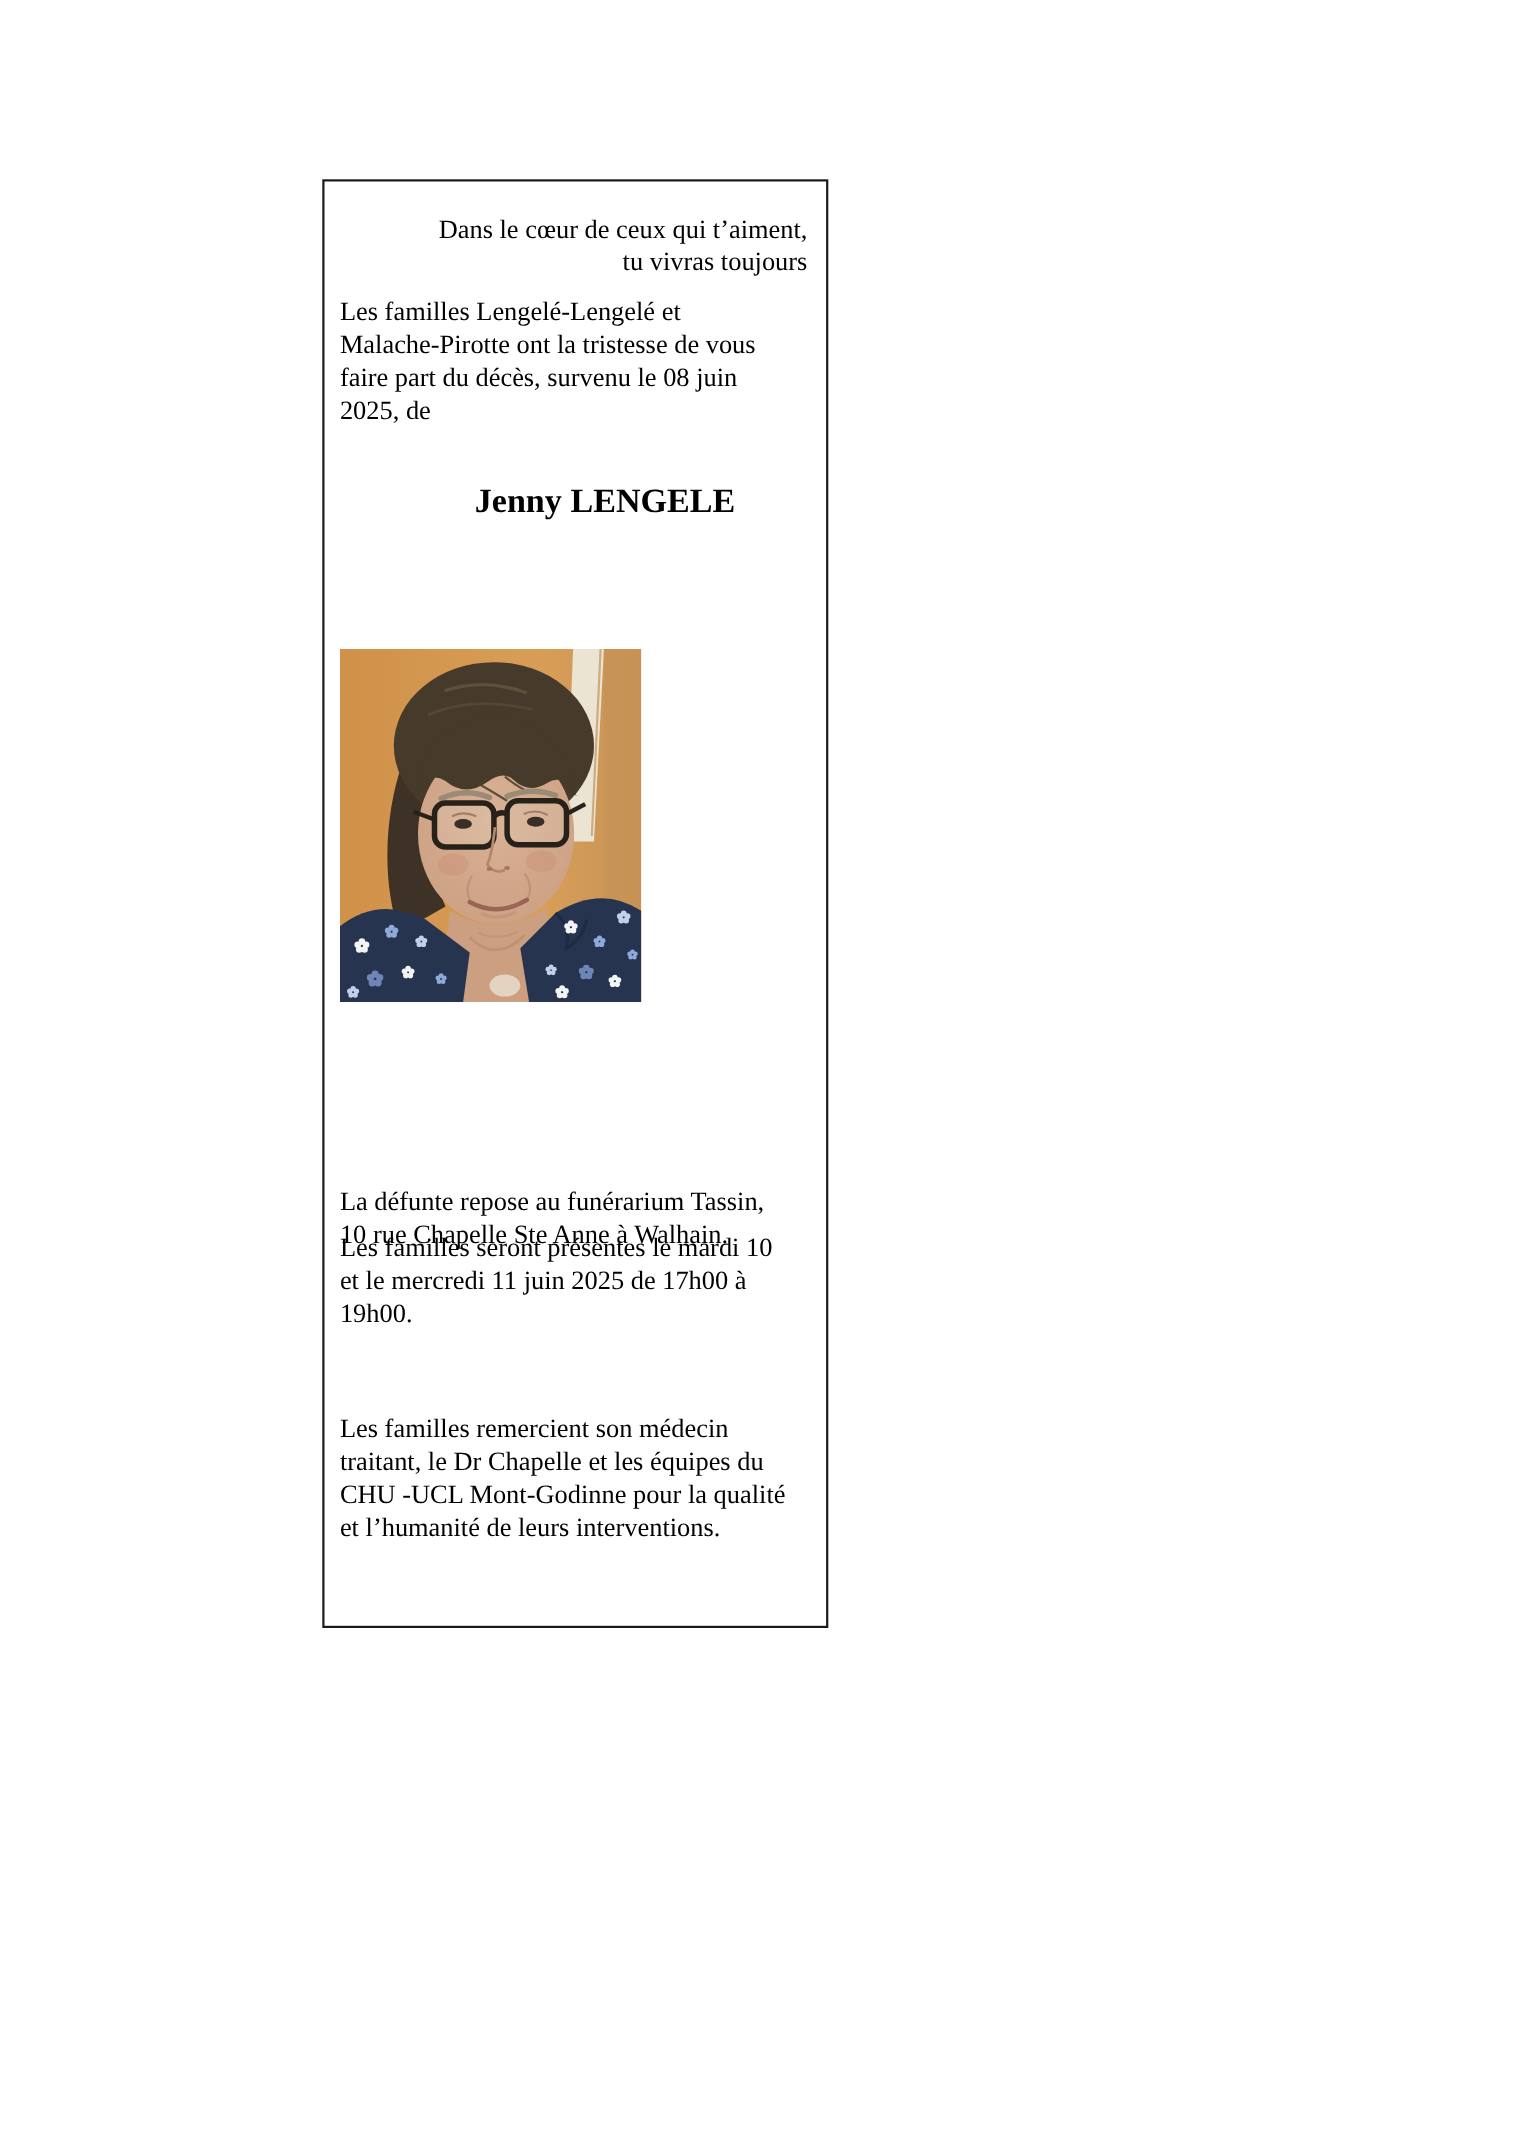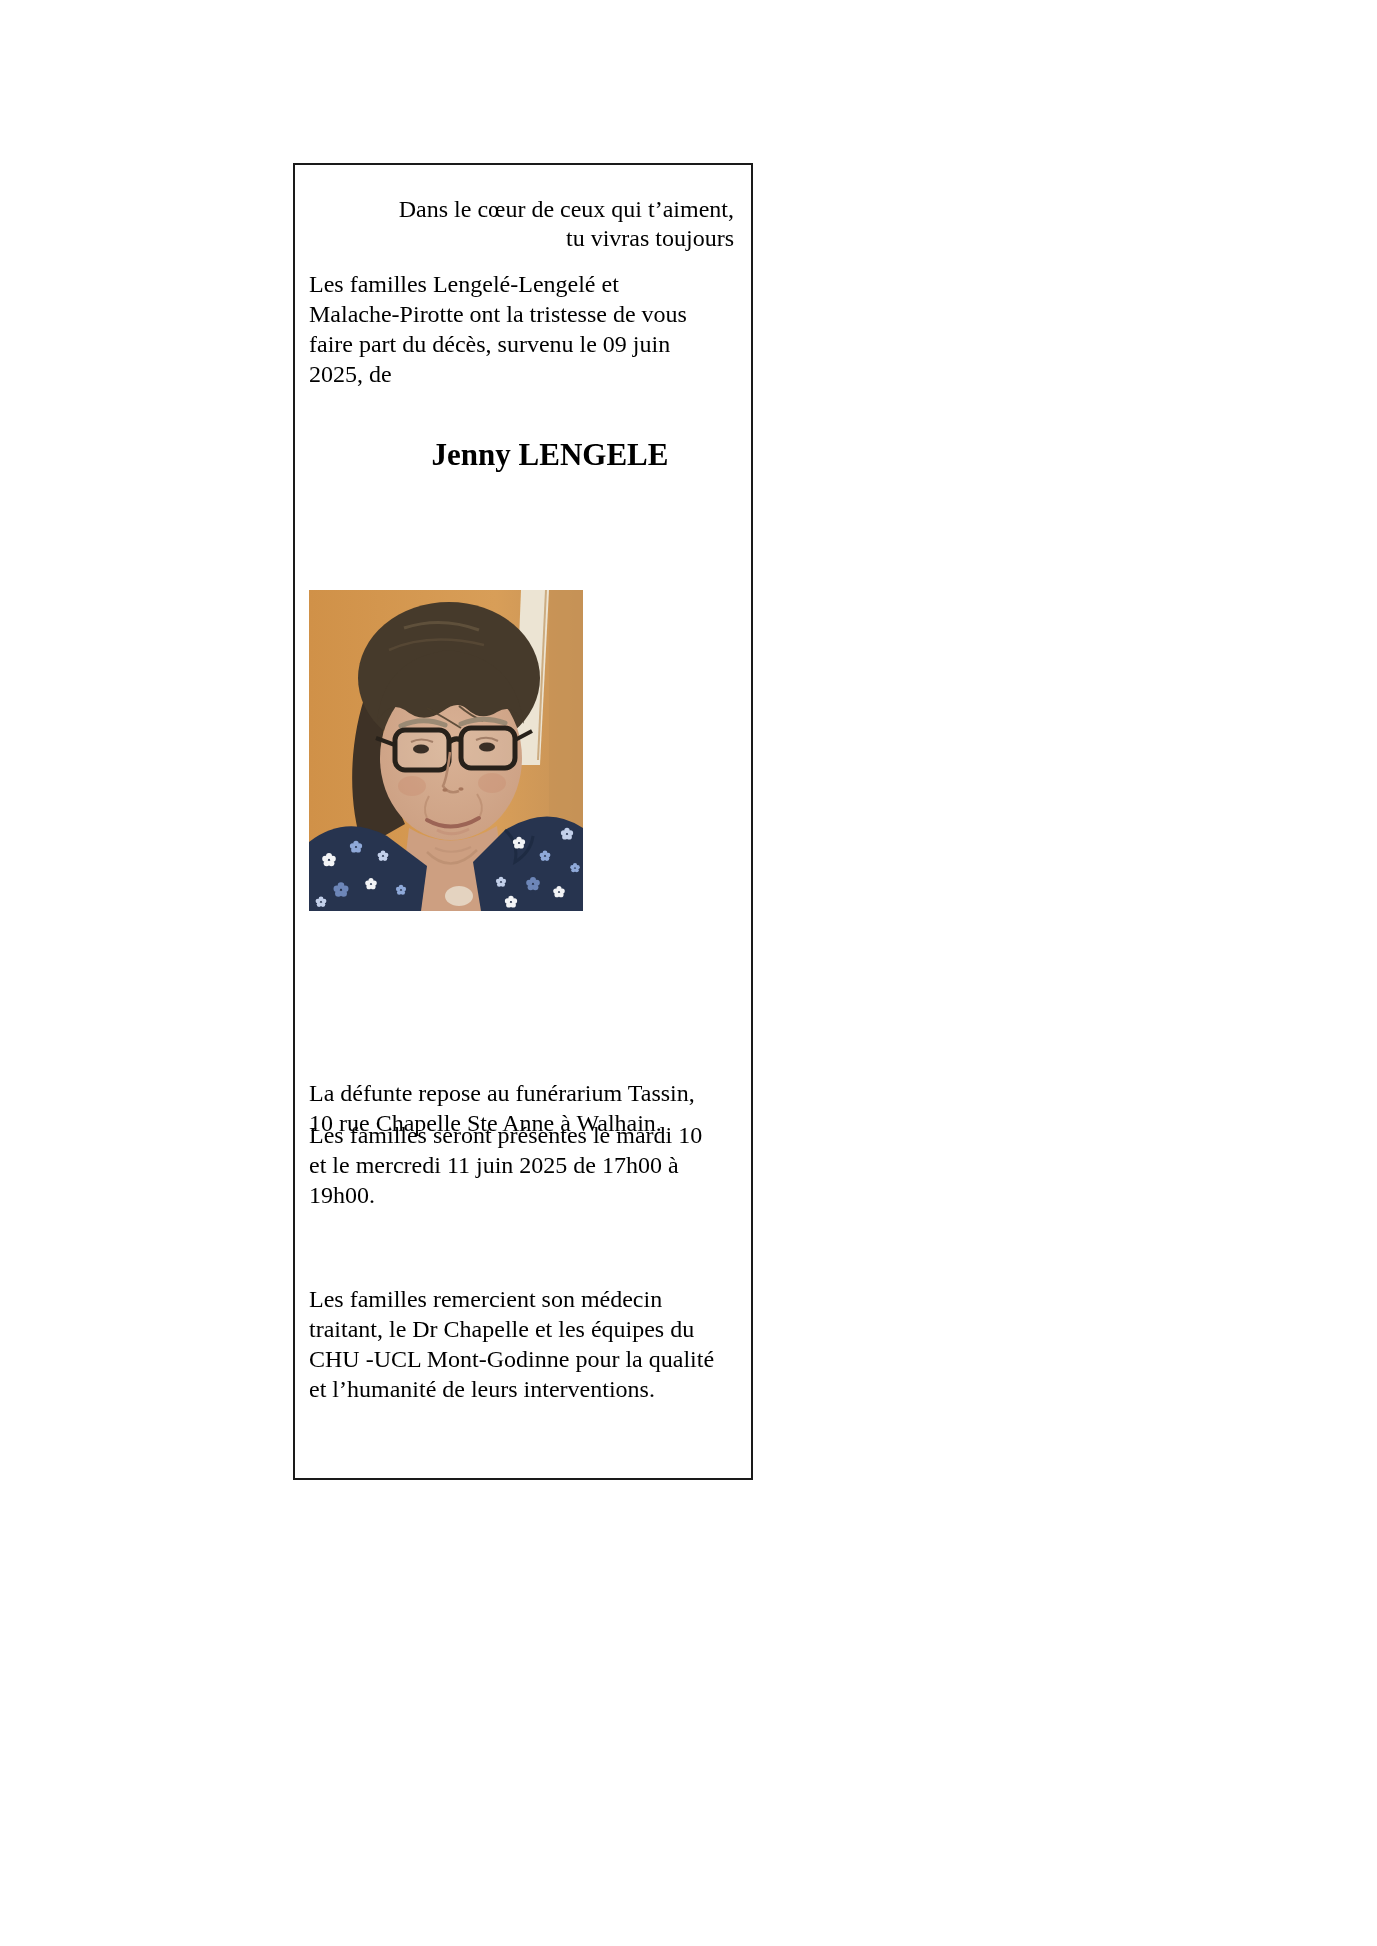--- a/index.html
+++ b/index.html
@@ -95,21 +95,21 @@
 <body>
 
 <div class="page">
   <div class="card">
 
     <div class="epigraph">Dans le cœur de ceux qui t’aiment,
 tu vivras toujours</div>
 
     <div class="intro">Les familles Lengelé-Lengelé et
 Malache-Pirotte ont la tristesse de vous
-faire part du décès, survenu le 09 juin
+faire part du décès, survenu le 08 juin
 2025, de</div>
 
 
     <div class="title-name">Jenny LENGELE</div>
 
 
     <div class="photo" role="img" aria-label="Portrait d'une dame âgée aux cheveux courts foncés, portant des lunettes et un chemisier bleu marine à fleurs, devant un mur orange">
       <svg viewBox="0 0 274 321" preserveAspectRatio="none" aria-hidden="true">
         <defs>
           <linearGradient id="wall" x1="0" y1="0" x2="1" y2="0">

